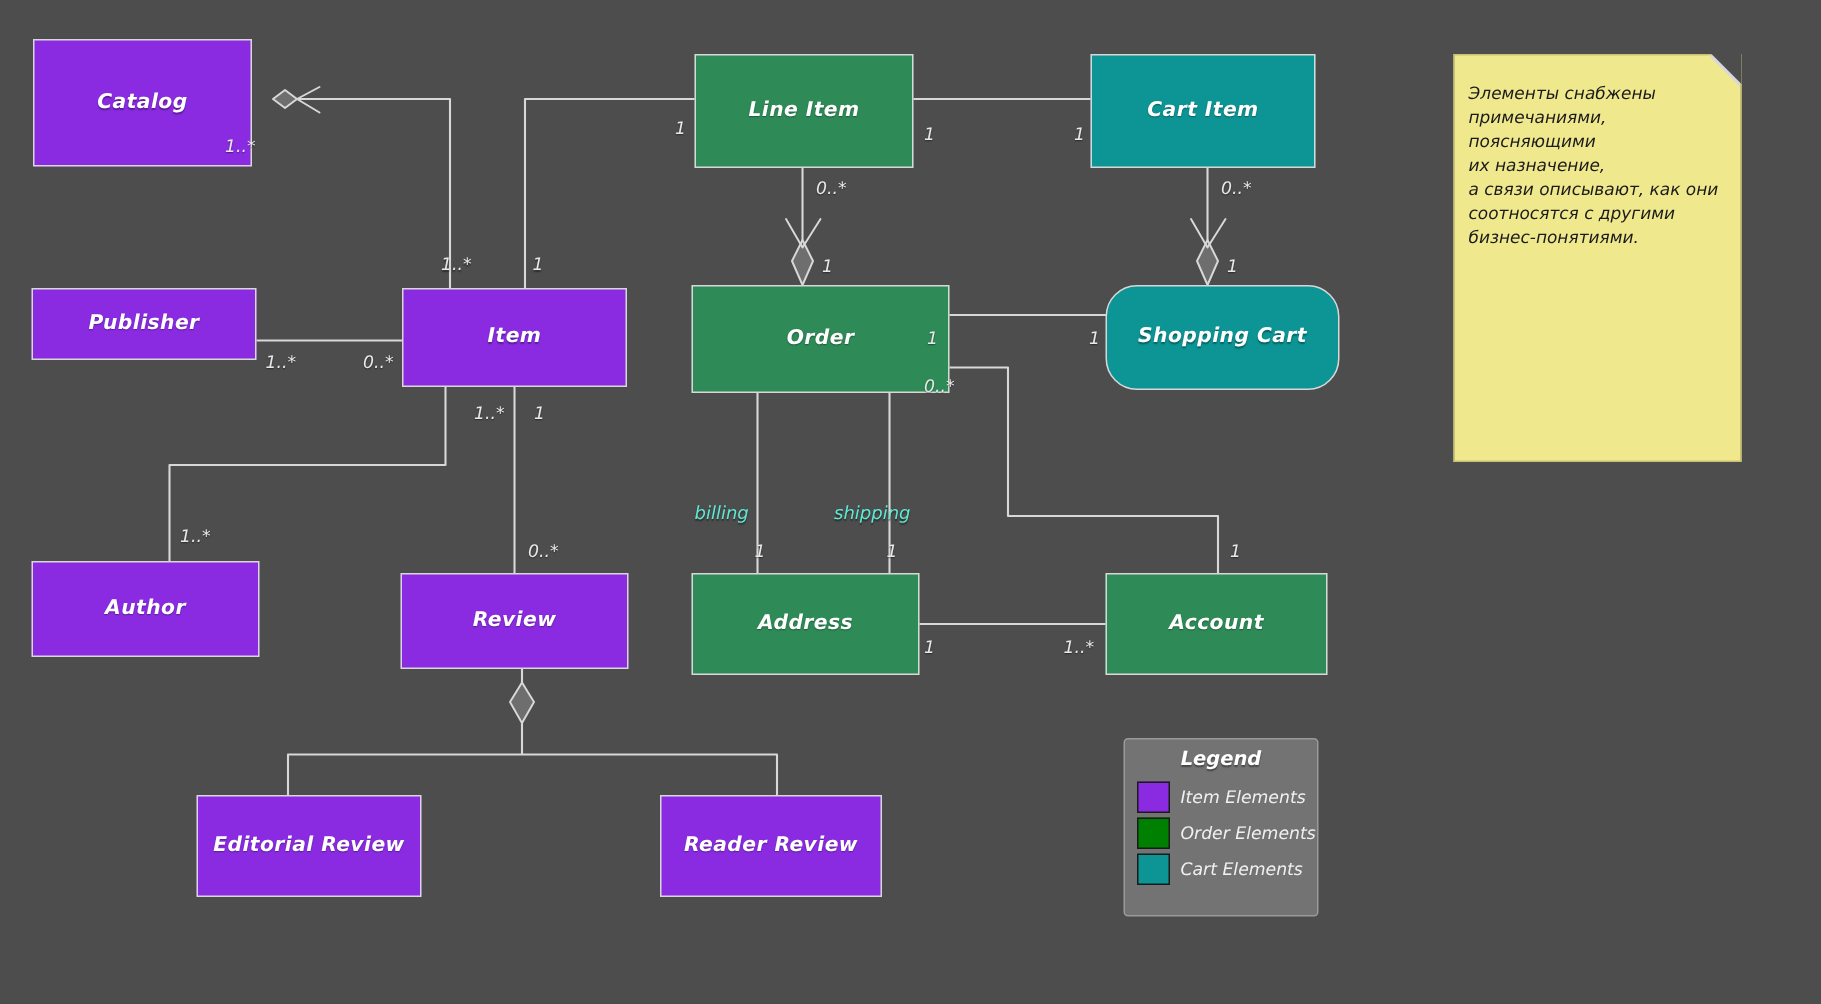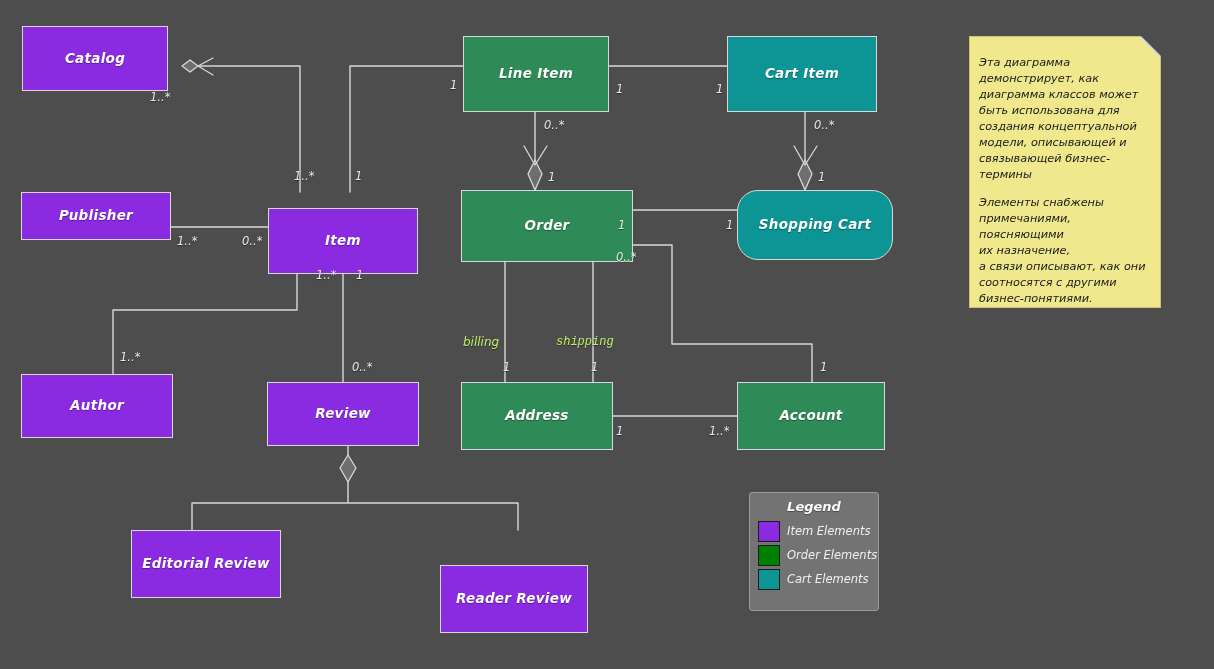--- a/index.html
+++ b/index.html
@@ -51,21 +51,21 @@
     position: absolute;
     color: #e9e9e9;
     font-size: 11.5px;
     font-style: italic;
     white-space: nowrap;
     z-index: 6;
     text-shadow: 0 1px 1px rgba(0,0,0,.45);
   }
   .role {
     position: absolute;
-    color: #bef264;
+    color: #5eead4;
     font-size: 12px;
     font-style: italic;
     white-space: nowrap;
     z-index: 6;
     text-shadow: 0 1px 1px rgba(0,0,0,.45);
   }
 
   
   #note {
     position: absolute;
@@ -188,37 +188,37 @@
       <path d="M 593 262 L 593 382"></path>
 
       <path d="M 613 416 L 737 416"></path>
 
       <path d="M 348 446 L 348 455"></path>
       <polygon points="348,455 356,468 348,482 340,468" fill="#6e6e6e" stroke="#d8d8d8" stroke-width="1.3"></polygon>
       <path d="M 348 482 L 348 503 M 192 503 L 518 503 M 192 503 L 192 530 M 518 503 L 518 530"></path>
     </g>
   </svg>
 
-  <div class="uml-class item-el" style="left:22px;  top:26px;  width:146px; height:65px;">
+  <div class="uml-class item-el" style="left:22px;  top:26px;  width:146px; height:85px;">
     <span class="cls-name">Catalog</span>
   </div>
 
   <div class="uml-class cart-el" style="left:727px; top:36px;  width:150px; height:76px;">
     <span class="cls-name">Cart Item</span>
   </div>
 
   <div class="uml-class order-el" style="left:463px; top:36px;  width:146px; height:76px;">
     <span class="cls-name">Line Item</span>
   </div>
 
   <div class="uml-class item-el" style="left:21px;  top:192px; width:150px; height:48px;">
     <span class="cls-name">Publisher</span>
   </div>
 
-  <div class="uml-class item-el" style="left:268px; top:208px; width:150px; height:66px;">
+  <div class="uml-class item-el" style="left:268px; top:192px; width:150px; height:66px;">
     <span class="cls-name">Item</span>
   </div>
 
   <div class="uml-class order-el" style="left:461px; top:190px; width:172px; height:72px;">
     <span class="cls-name">Order</span>
   </div>
 
   <div class="uml-class cart-el" style="left:737px; top:190px; width:156px; height:70px;border-radius:21px;">
     <span class="cls-name">Shopping Cart</span>
   </div>
@@ -236,21 +236,21 @@
   </div>
 
   <div class="uml-class order-el" style="left:737px; top:382px; width:148px; height:68px;">
     <span class="cls-name">Account</span>
   </div>
 
   <div class="uml-class item-el" style="left:131px; top:530px; width:150px; height:68px;">
     <span class="cls-name">Editorial Review</span>
   </div>
 
-  <div class="uml-class item-el" style="left:440px; top:530px; width:148px; height:68px;margin-top:35px;">
+  <div class="uml-class item-el" style="left:440px; top:530px; width:148px; height:68px;">
     <span class="cls-name">Reader Review</span>
   </div>
 
   <span class="mult" style="left:150px; top:90px;">1..*</span>
   <span class="mult" style="left:294px; top:169px;">1..*</span>
   <span class="mult" style="left:355px; top:169px;">1</span>
   <span class="mult" style="left:450px; top:78px;">1</span>
   <span class="mult" style="left:177px; top:234px;">1..*</span>
   <span class="mult" style="left:242px; top:234px;">0..*</span>
   <span class="mult" style="left:316px; top:268px;">1..*</span>
@@ -266,34 +266,26 @@
   <span class="mult" style="left:618px; top:218px;">1</span>
   <span class="mult" style="left:726px; top:218px;">1</span>
   <span class="mult" style="left:616px; top:250px;">0..*</span>
   <span class="mult" style="left:820px; top:360px;">1</span>
   <span class="mult" style="left:503px; top:360px;">1</span>
   <span class="mult" style="left:591px; top:360px;">1</span>
   <span class="mult" style="left:616px; top:424px;">1</span>
   <span class="mult" style="left:709px; top:424px;">1..*</span>
 
   <span class="role" style="left:463px; top:335px;">billing</span>
-  <span class="role" style="left:556px; top:335px;font-family:Liberation Mono, monospace;">shipping</span>
+  <span class="role" style="left:556px; top:335px;">shipping</span>
 
   <div id="note">
     <span class="fold-edge"></span>
     <span class="fold"></span>
     <div class="note-body">
-      <p class="note-para">Эта диаграмма
-демонстрирует, как
-диаграмма классов может
-быть использована для
-создания концептуальной
-модели, описывающей и
-связывающей бизнес-
-термины</p>
       <p class="note-para">Элементы снабжены
 примечаниями, поясняющими
 их назначение,
 а связи описывают, как они
 соотносятся с другими
 бизнес-понятиями.</p>
     </div>
   </div>
 
   <div id="legend">

